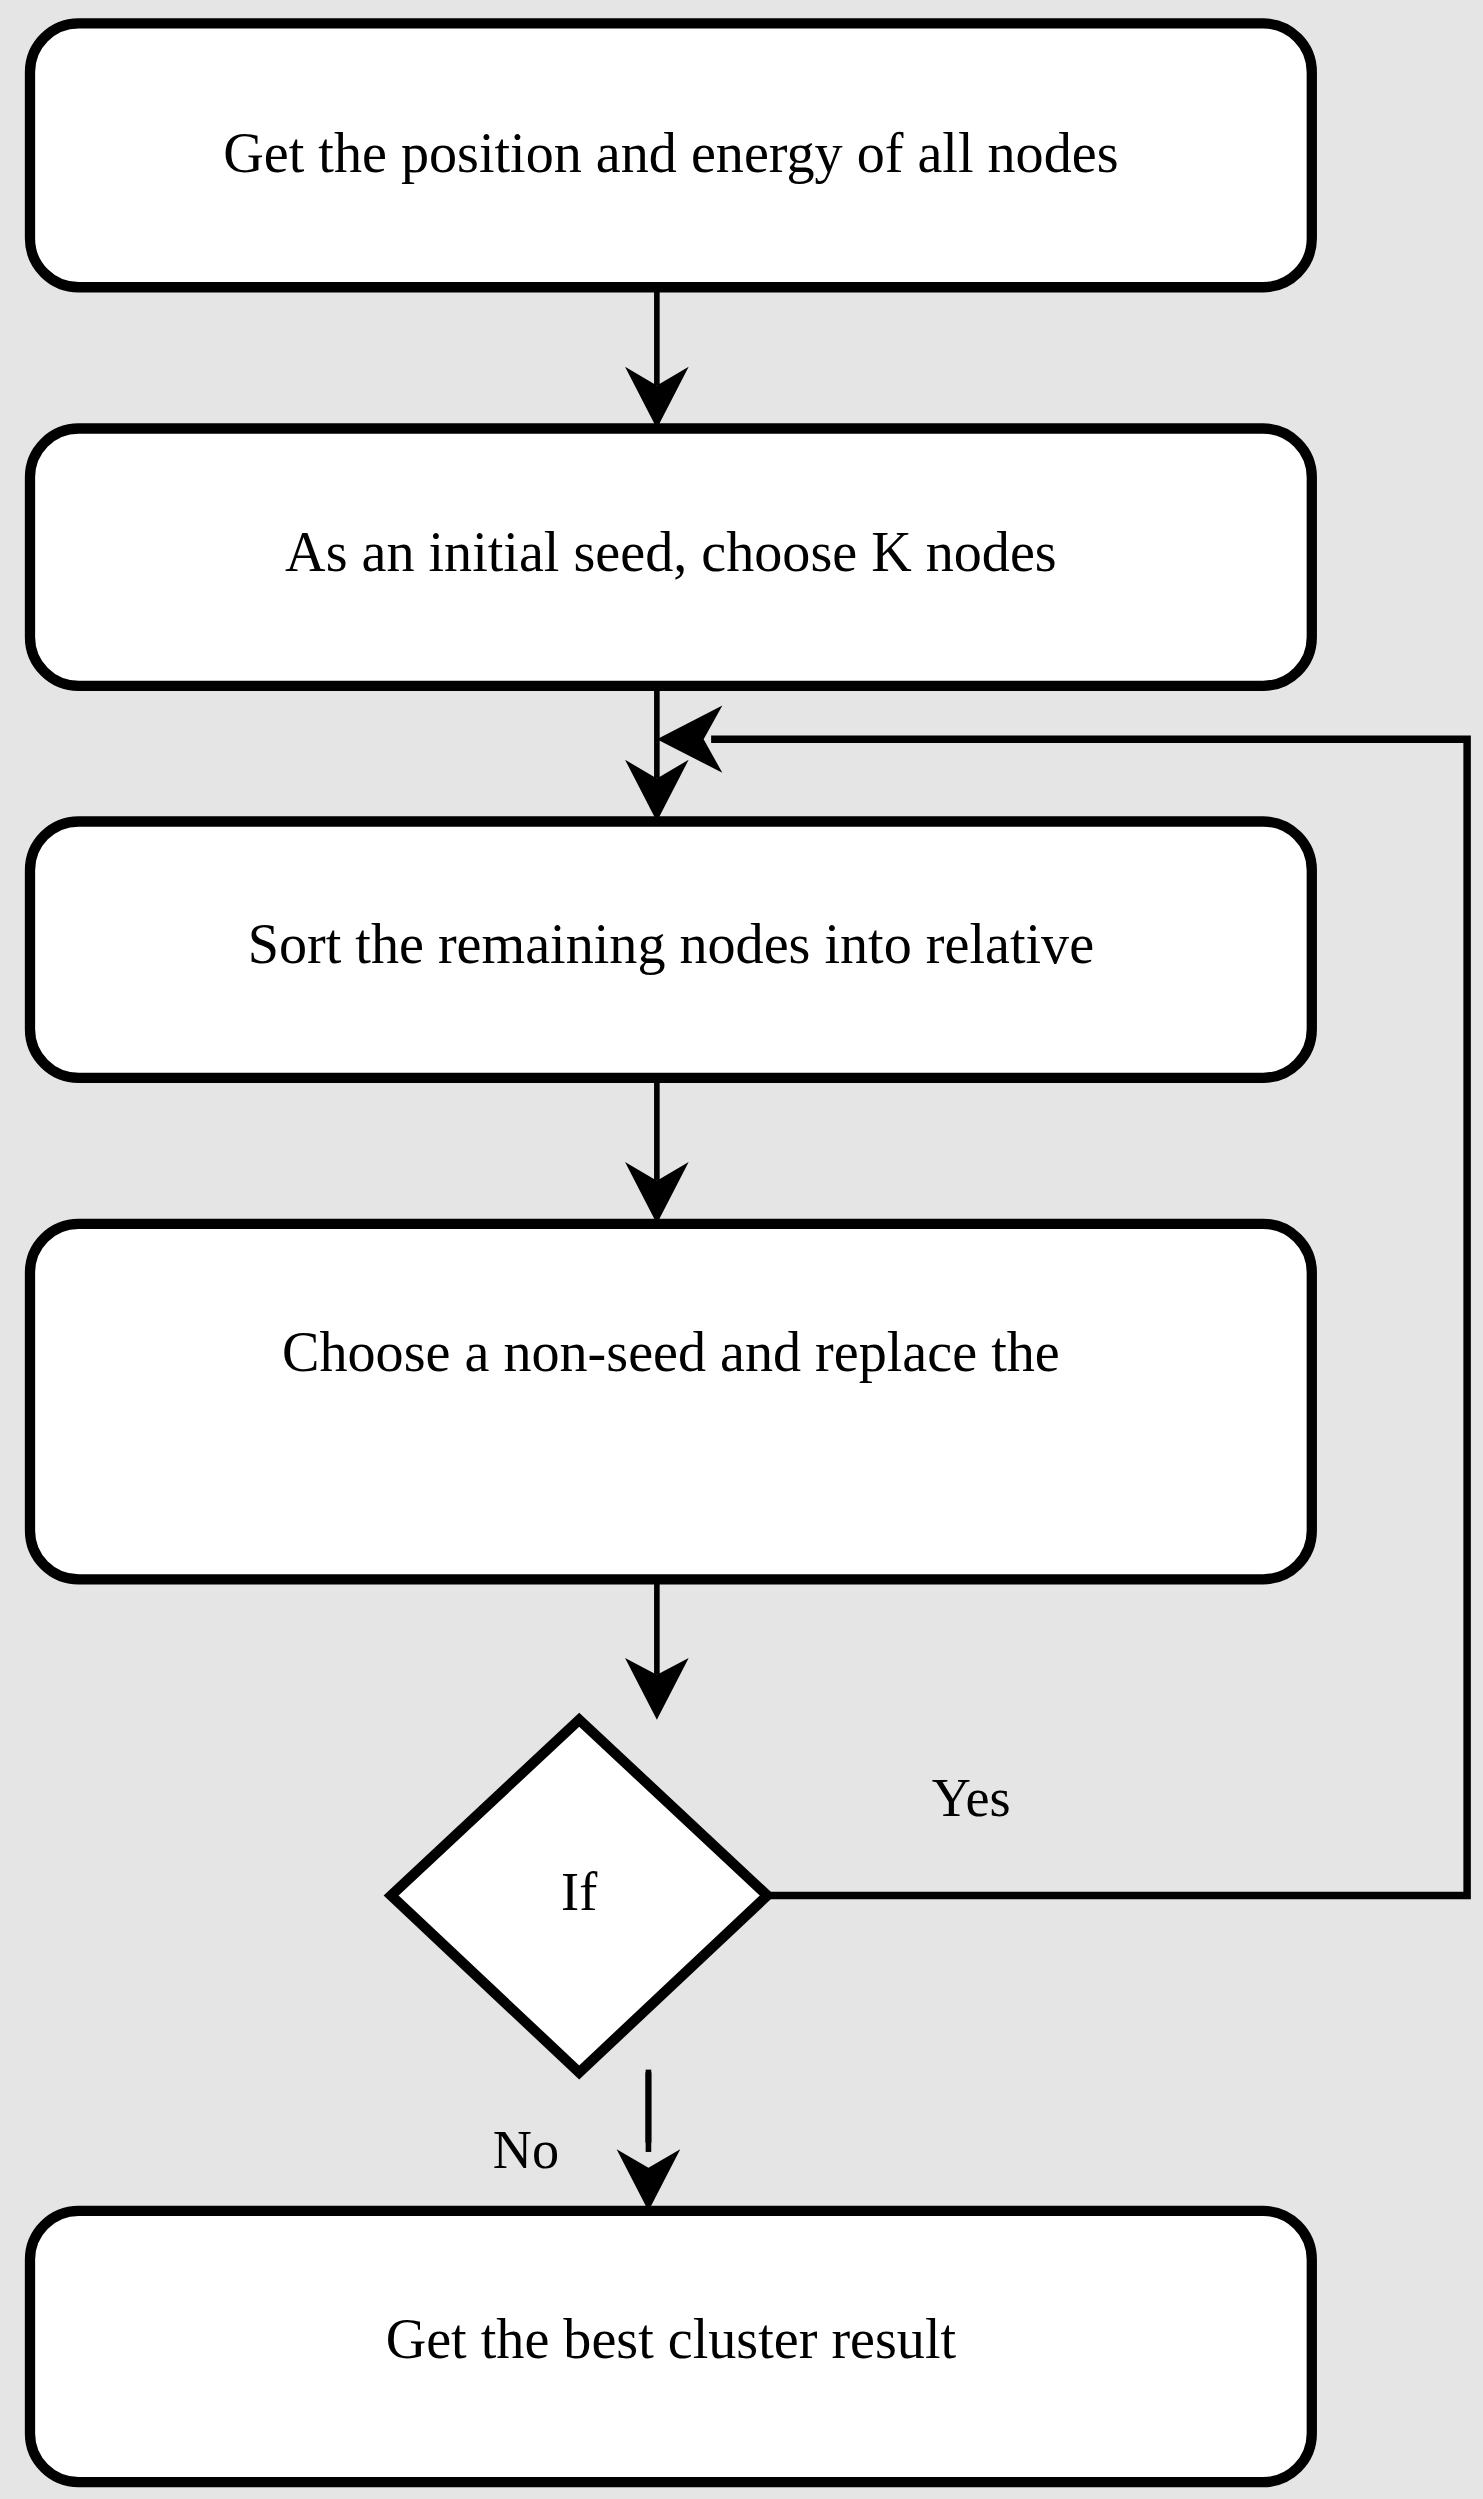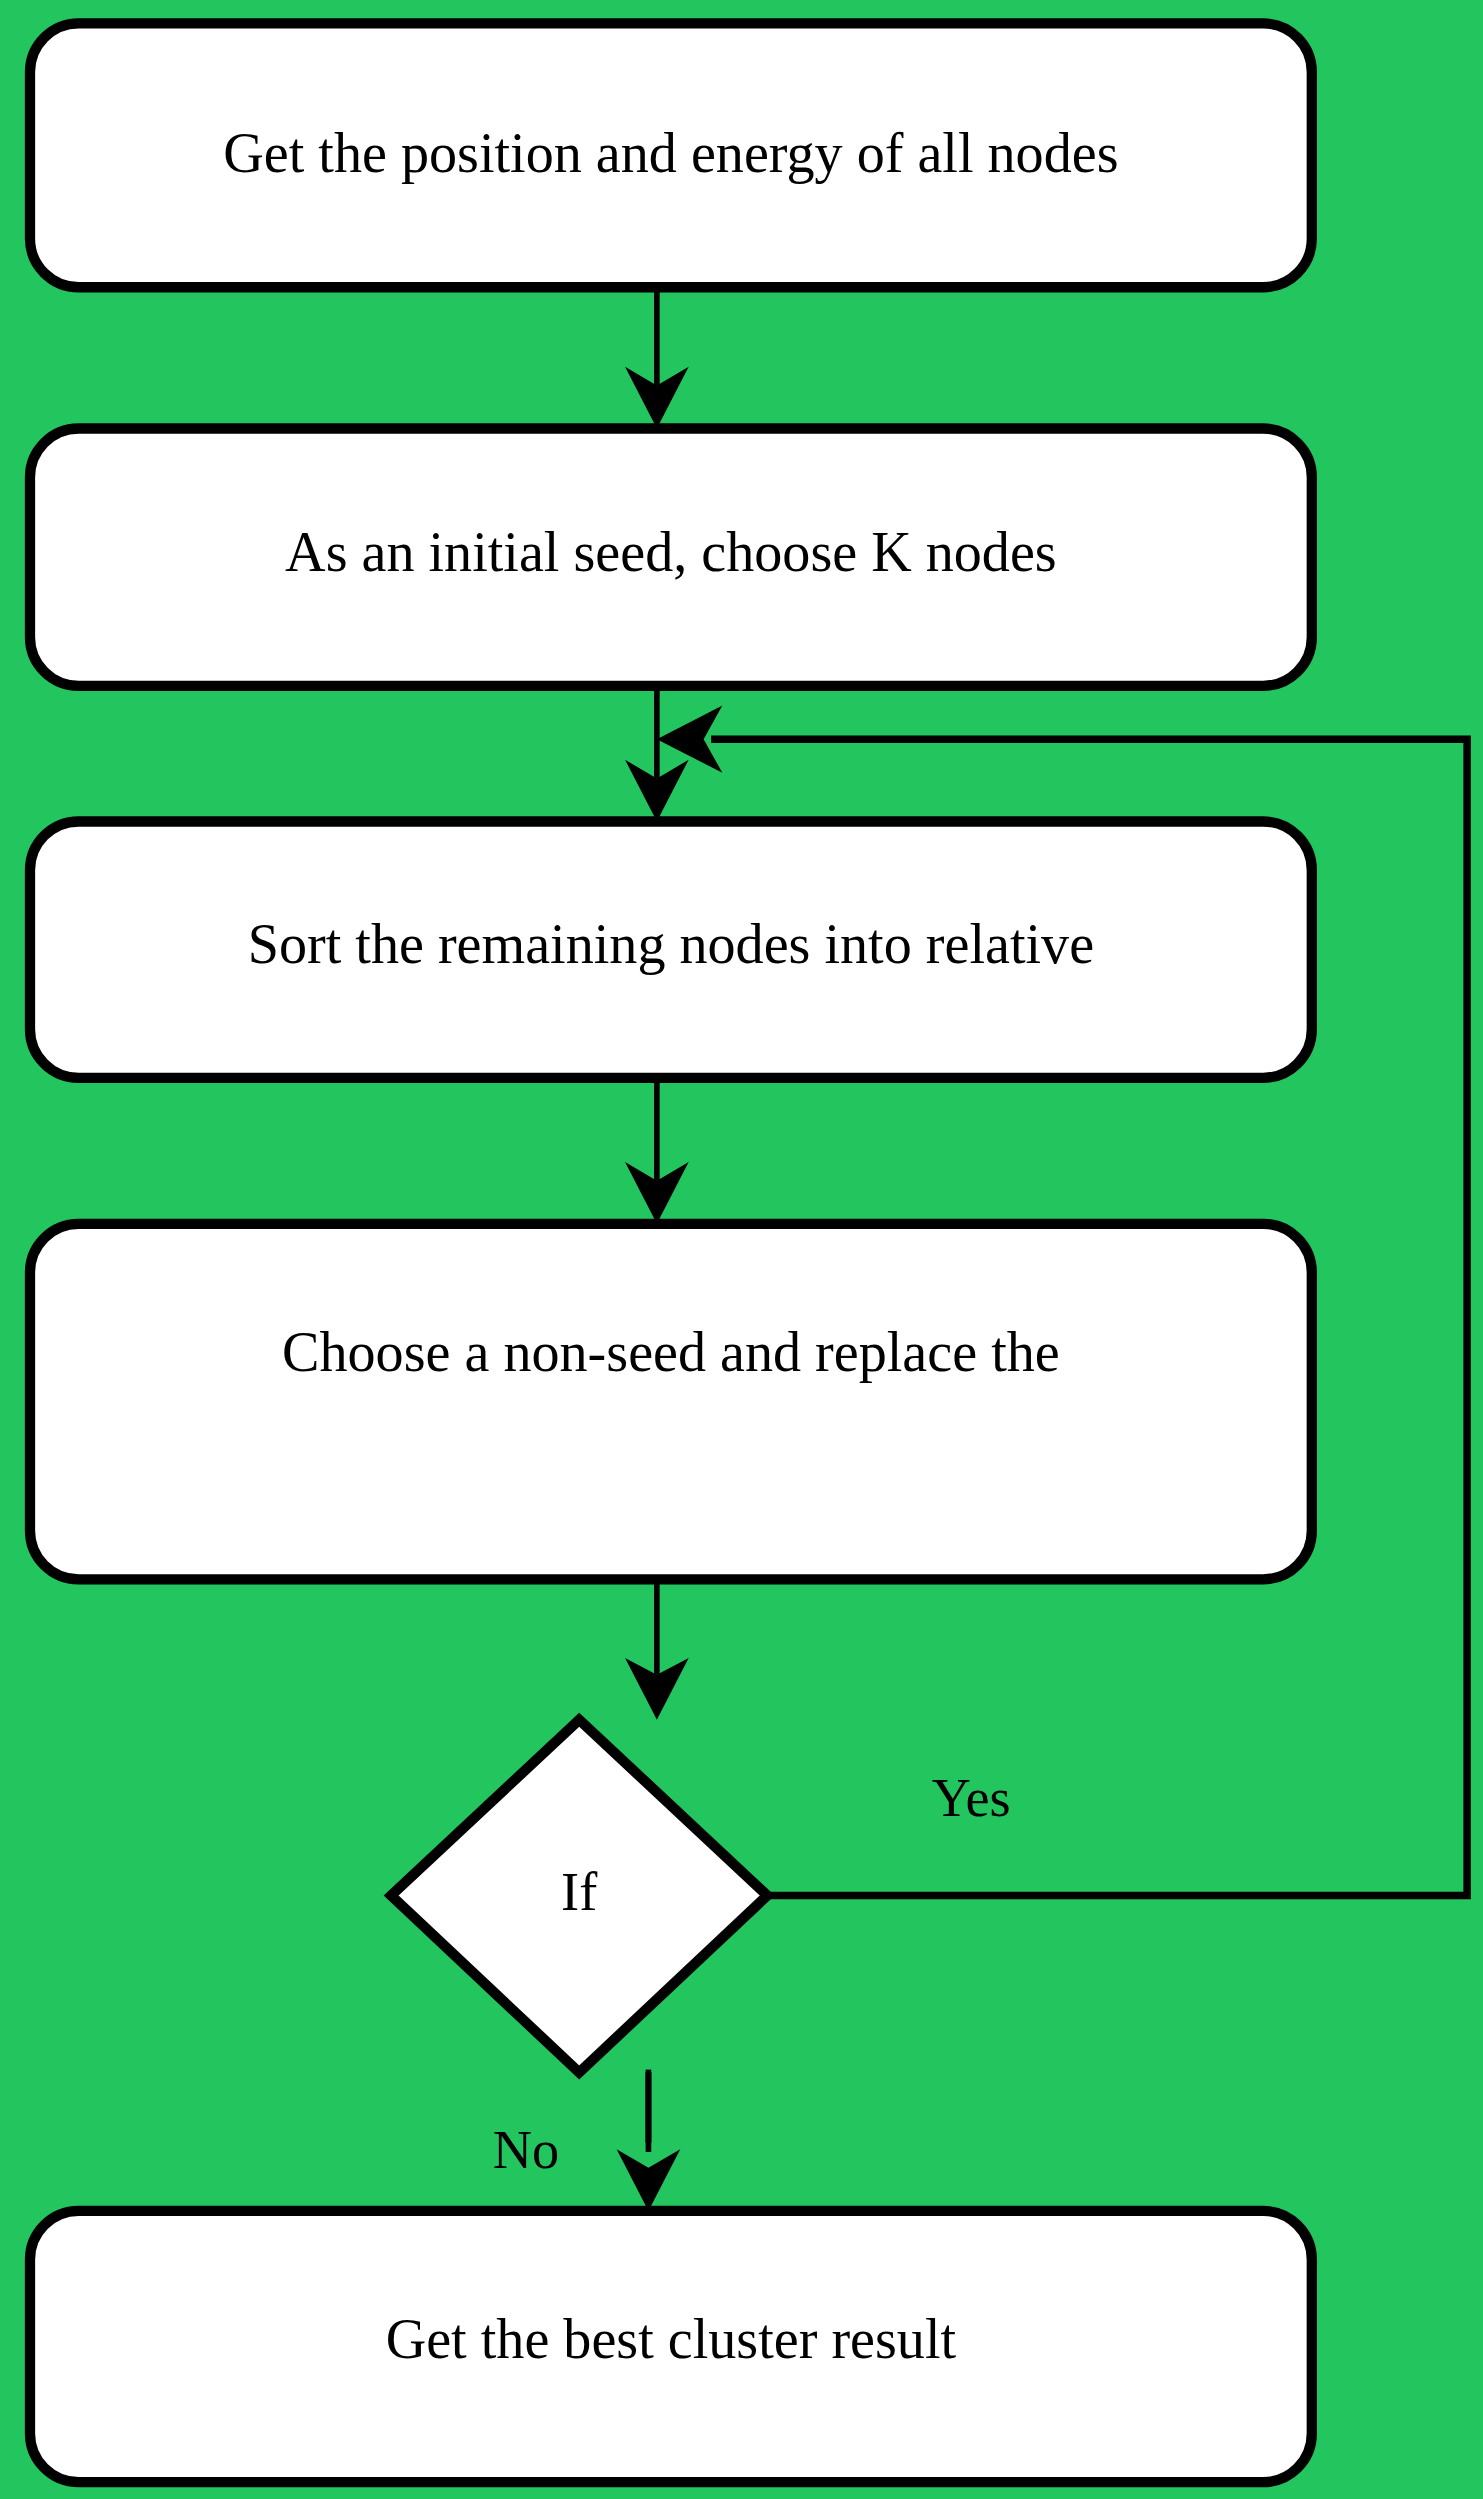--- a/index.html
+++ b/index.html
@@ -7,21 +7,21 @@
     padding: 0;
     background: #ffffff;
   }
   body {
     font-family: "Liberation Serif", "DejaVu Serif", serif;
   }
   #flowchart-canvas {
     position: relative;
     width: 1484px;
     height: 2500px;
-    background: #22c55e;
+    background: #e5e5e5;
     overflow: hidden;
   }
   #flow-svg {
     position: absolute;
     top: 0;
     left: 0;
     width: 1484px;
     height: 2500px;
     display: block;
   }

